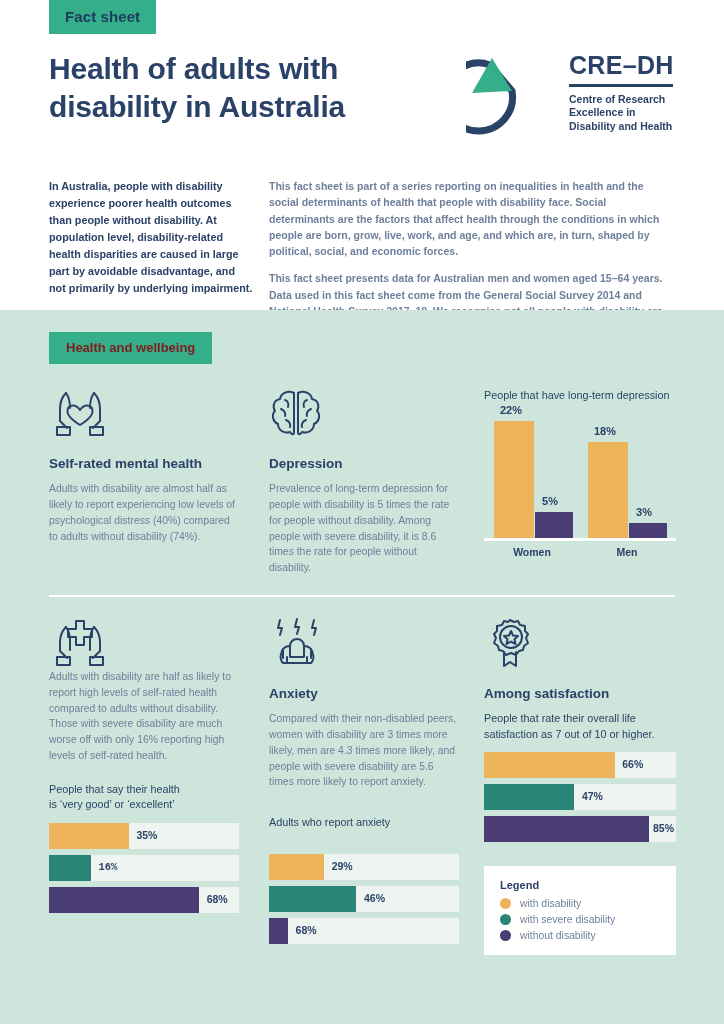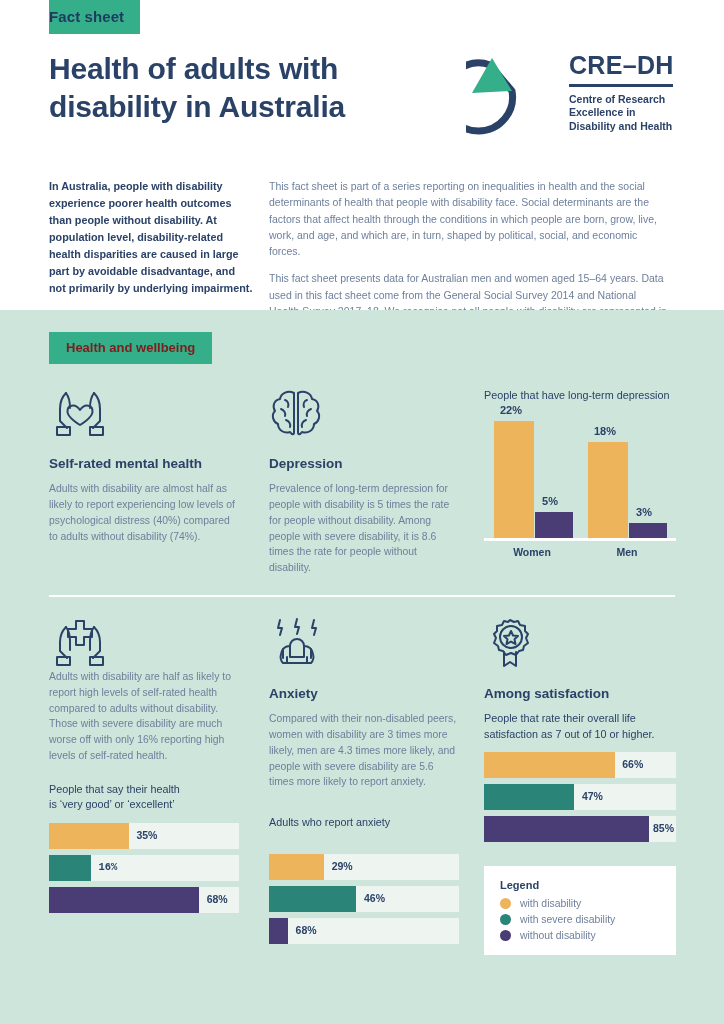--- a/index.html
+++ b/index.html
@@ -12,21 +12,21 @@
     position:relative;
   }
   .page{position:relative;width:724px;height:1024px;}
 
   
   .top{position:relative;height:310px;background:#ffffff;}
   .badge{
     position:absolute;left:49px;top:0;
     background:#35ae8a;color:#1f3a5f;
     font-size:15px;font-weight:bold;
-    padding:8px 16px 9px 0;
+    padding:8px 16px 9px 16px;
     letter-spacing:.1px;
   }
   .title{
     position:absolute;left:49px;top:50px;
     font-size:30px;font-weight:bold;line-height:1.25;
     color:#2B4268;letter-spacing:-.2px;width:400px;
   }
 
   
   .logo{position:absolute;left:466px;top:45px;width:214px;height:92px;}
@@ -37,21 +37,21 @@
   .logo-sub{font-size:10.5px;font-weight:bold;color:#2B4268;line-height:1.28;}
 
   
   .intro-left{
     position:absolute;left:49px;top:178px;width:205px;
     font-size:10.8px;font-weight:bold;line-height:1.58;color:#2B4268;
   }
   .intro-right{position:absolute;left:269px;top:178px;width:406px;}
   .intro-right p{
     margin:0 8px 11px 0;
-    font-size:10.5px;line-height:1.55;color:#6e7f9c;font-weight:normal;
+    font-size:10.5px;line-height:1.55;color:#6e7f9c;font-weight:bold;
   }
 
   
   .body-sec{position:absolute;left:0;top:310px;width:724px;height:714px;background:#cde5da;}
   .sec-badge{
     position:absolute;left:49px;top:22px;
     background:#35ae8a;color:#7f1d1d;
     font-size:13px;font-weight:bold;
     padding:8px 17px 9px 17px;
   }

